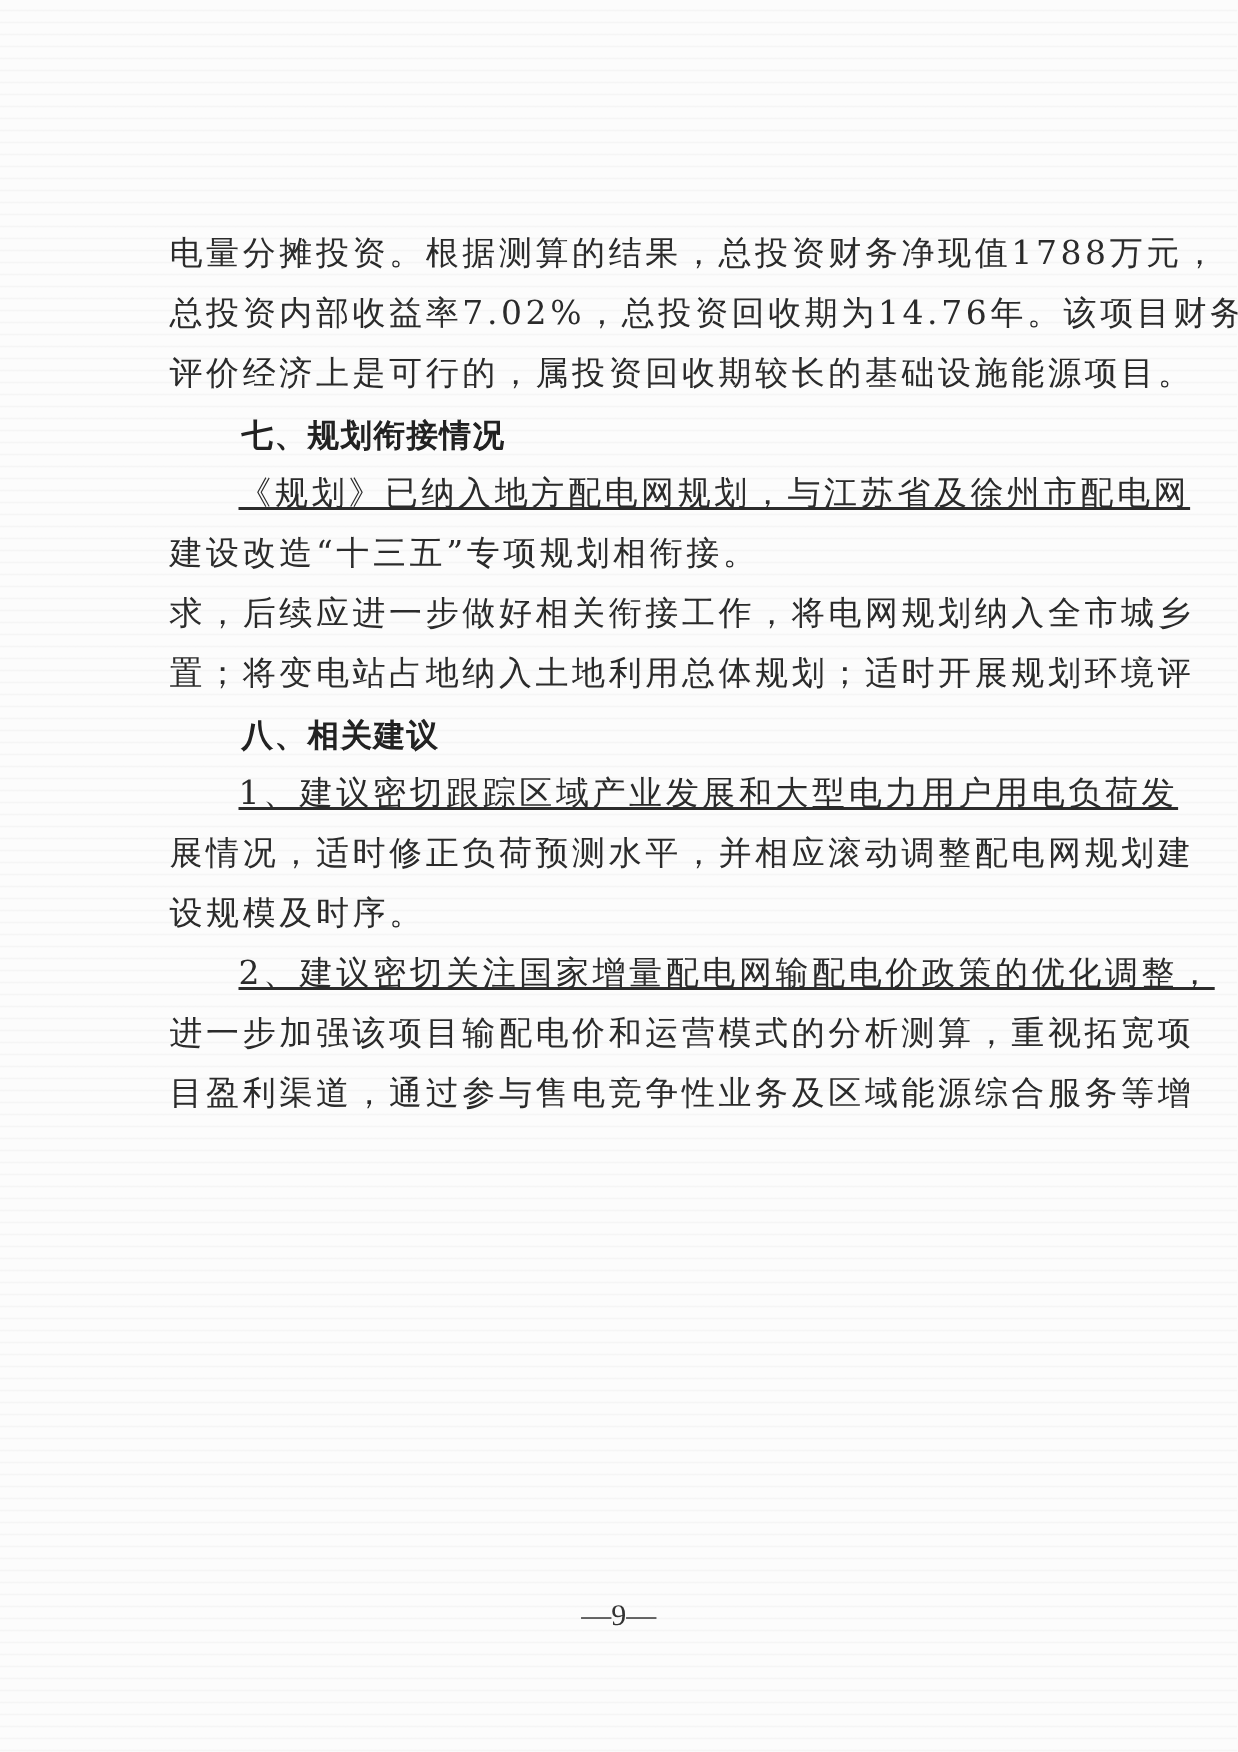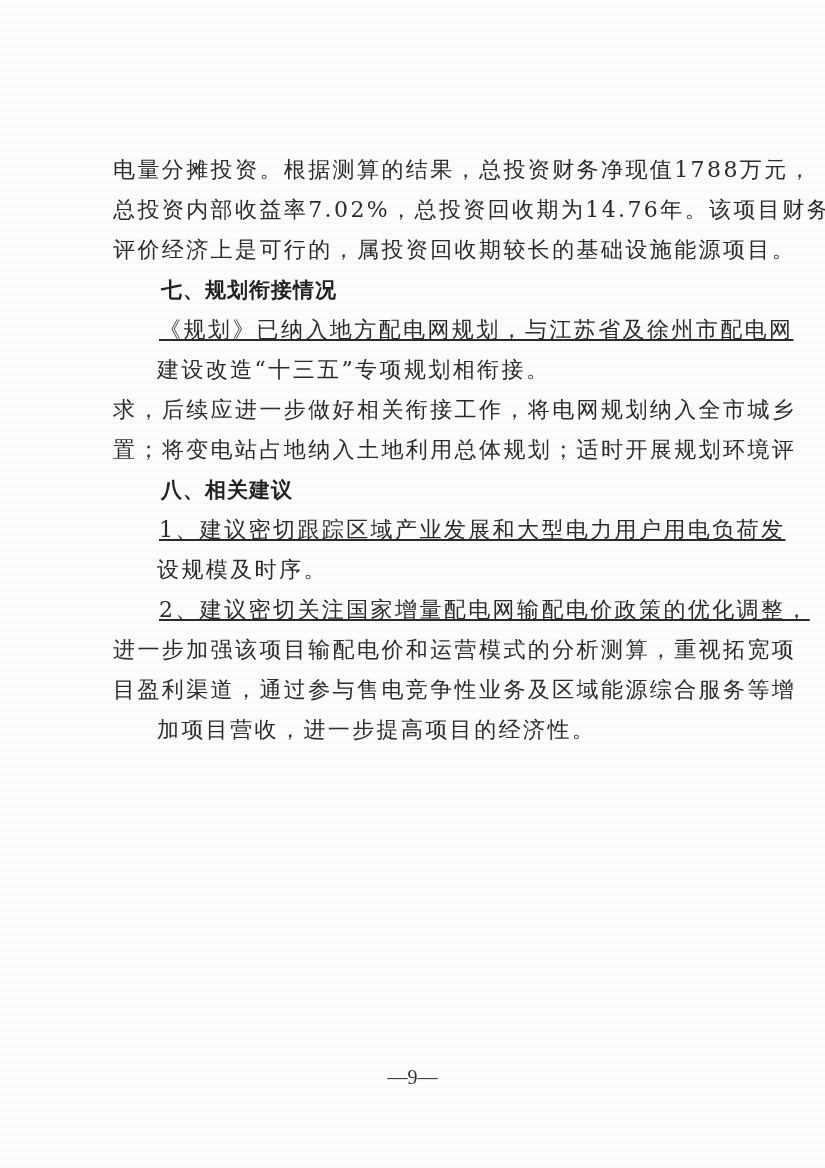--- a/index.html
+++ b/index.html
@@ -22,21 +22,21 @@
   }
   .line {
     font-size: 22px;
     line-height: 40px;
     height: 40px;
     white-space: nowrap;
     letter-spacing: 2.4px;
     text-align: justify;
     text-align-last: justify;
   }
-  .line.last { text-align-last: left; margin-left: 44px; }
+  .line.last { text-align-last: left; }
   .indent { padding-left: 46px; text-decoration: underline; }
   .heading {
     font-family: "DejaVu Sans", "Liberation Sans", sans-serif;
     font-weight: bold;
     font-size: 21px;
     line-height: 40px;
     height: 40px;
     padding-left: 48px;
     letter-spacing: 1px;
     color: #222;
@@ -71,26 +71,26 @@
 
     <div>
       <div class="line">求，后续应进一步做好相关衔接工作，将电网规划纳入全市城乡</div>
       <div class="line">置；将变电站占地纳入土地利用总体规划；适时开展规划环境评</div>
     </div>
 
     <div class="heading">八、相关建议</div>
 
     <div>
       <div class="line indent">1、建议密切跟踪区域产业发展和大型电力用户用电负荷发</div>
+      <div class="line">展情况，适时修正负荷预测水平，并相应滚动调整配电网规划建</div>
       <div class="line last">设规模及时序。</div>
     </div>
 
     <div>
       <div class="line indent">2、建议密切关注国家增量配电网输配电价政策的优化调整，</div>
       <div class="line">进一步加强该项目输配电价和运营模式的分析测算，重视拓宽项</div>
       <div class="line">目盈利渠道，通过参与售电竞争性业务及区域能源综合服务等增</div>
-      <div class="line last">加项目营收，进一步提高项目的经济性。</div>
     </div>
 
   </div>
 
   <div class="page-number">—9—</div>
 </div>
 
 </body></html>

